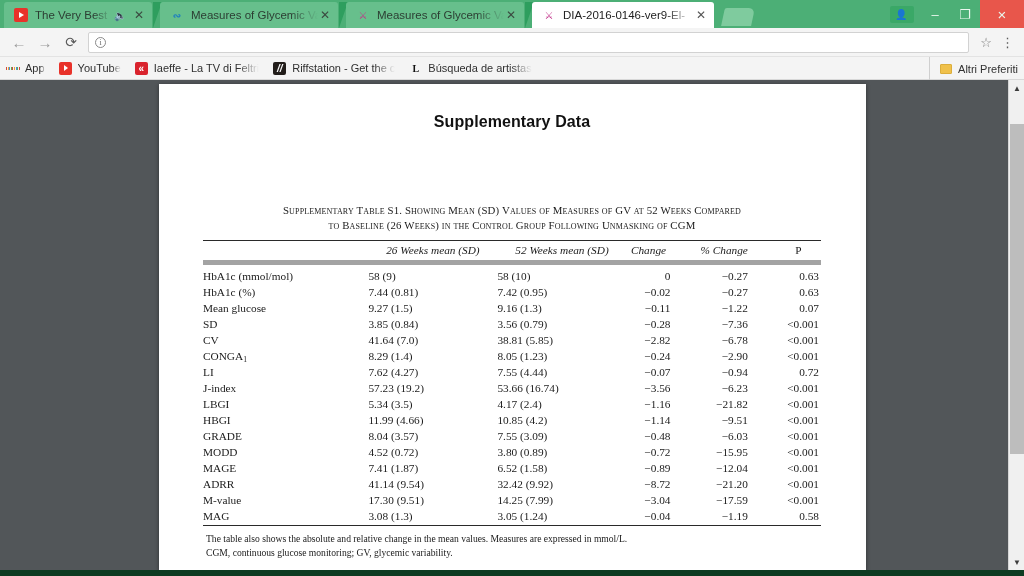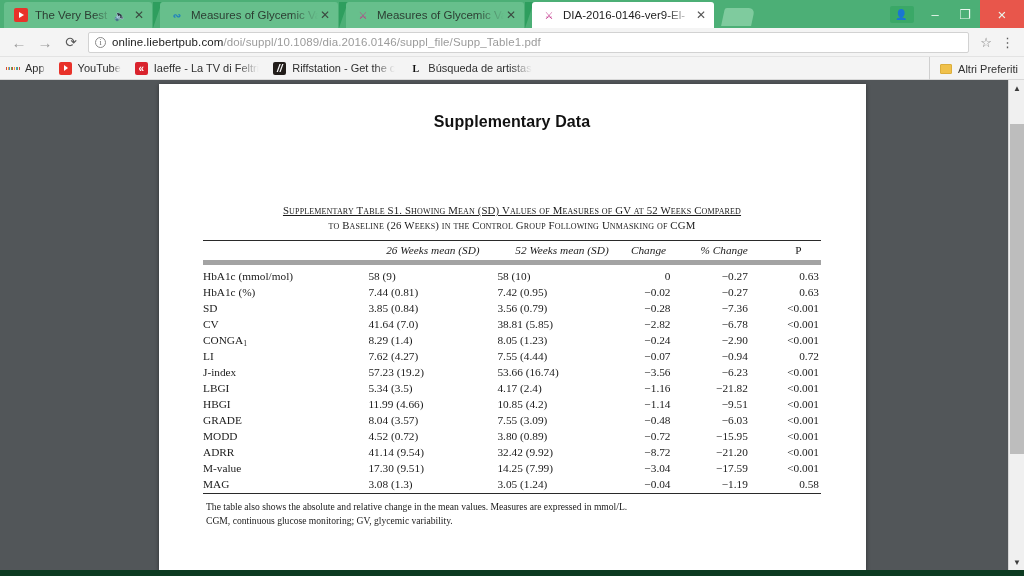--- a/index.html
+++ b/index.html
@@ -363,21 +363,20 @@
     </div>
   </div>
 
   <div class="toolbar">
     <span class="navbtn">←</span>
     <span class="navbtn">→</span>
     <span class="navbtn reload">⟳</span>
 
     <div class="omnibox">
       <span class="info-ico">i</span>
-      <span class="url"><span class="host">online.liebertpub.com</span><span>/doi/suppl/10.1089/dia.2016.0146/suppl_file/Supp_Table1.pdf</span></span>
     </div>
 
     <span class="star">☆</span>
     <span class="kebab">⋮</span>
   </div>
 
   <div class="bookmarks">
 
     <div class="bm">
       <span class="bmico ico-apps">
@@ -422,21 +421,21 @@
 
   <div class="viewer">
 
     <div class="page">
 
       <div class="doc-title">Supplementary Data</div>
 
       <div class="table-wrap">
 
         <div class="tbl-caption">
-          <span style="display: block; text-decoration: underline;">Supplementary Table S1. Showing Mean (SD) Values of Measures of GV at 52 Weeks Compared</span>
+          <span style="display: block;">Supplementary Table S1. Showing Mean (SD) Values of Measures of GV at 52 Weeks Compared</span>
           <span style="display: block;">to Baseline (26 Weeks) in the Control Group Following Unmasking of CGM</span>
         </div>
 
         <table class="stbl">
           <colgroup>
             <col class="w-label">
               <col class="w-26">
               <col class="w-52">
             <col class="w-chg">
               <col class="w-pct">
@@ -463,20 +462,28 @@
               </tr>
               <tr>
                 <td class="c-label">HbA1c (%)</td>
                 <td class="c-num">7.44 (0.81)</td>
                 <td class="c-num">7.42 (0.95)</td>
                 <td class="c-chg">−0.02</td>
                 <td class="c-pct">−0.27</td>
                 <td class="c-p">0.63</td>
               </tr>
               <tr>
+                <td class="c-label">Mean glucose</td>
+                <td class="c-num">9.27 (1.5)</td>
+                <td class="c-num">9.16 (1.3)</td>
+                <td class="c-chg">−0.11</td>
+                <td class="c-pct">−1.22</td>
+                <td class="c-p">0.07</td>
+              </tr>
+              <tr>
                 <td class="c-label">SD</td>
                 <td class="c-num">3.85 (0.84)</td>
                 <td class="c-num">3.56 (0.79)</td>
                 <td class="c-chg">−0.28</td>
                 <td class="c-pct">−7.36</td>
                 <td class="c-p">&lt;0.001</td>
               </tr>
               <tr>
                 <td class="c-label">CV</td>
                 <td class="c-num">41.64 (7.0)</td>
@@ -535,20 +542,28 @@
               </tr>
               <tr>
                 <td class="c-label">MODD</td>
                 <td class="c-num">4.52 (0.72)</td>
                 <td class="c-num">3.80 (0.89)</td>
                 <td class="c-chg">−0.72</td>
                 <td class="c-pct">−15.95</td>
                 <td class="c-p">&lt;0.001</td>
               </tr>
               <tr>
+                <td class="c-label">MAGE</td>
+                <td class="c-num">7.41 (1.87)</td>
+                <td class="c-num">6.52 (1.58)</td>
+                <td class="c-chg">−0.89</td>
+                <td class="c-pct">−12.04</td>
+                <td class="c-p">&lt;0.001</td>
+              </tr>
+              <tr>
                 <td class="c-label">ADRR</td>
                 <td class="c-num">41.14 (9.54)</td>
                 <td class="c-num">32.42 (9.92)</td>
                 <td class="c-chg">−8.72</td>
                 <td class="c-pct">−21.20</td>
                 <td class="c-p">&lt;0.001</td>
               </tr>
               <tr>
                 <td class="c-label">M-value</td>
                 <td class="c-num">17.30 (9.51)</td>

